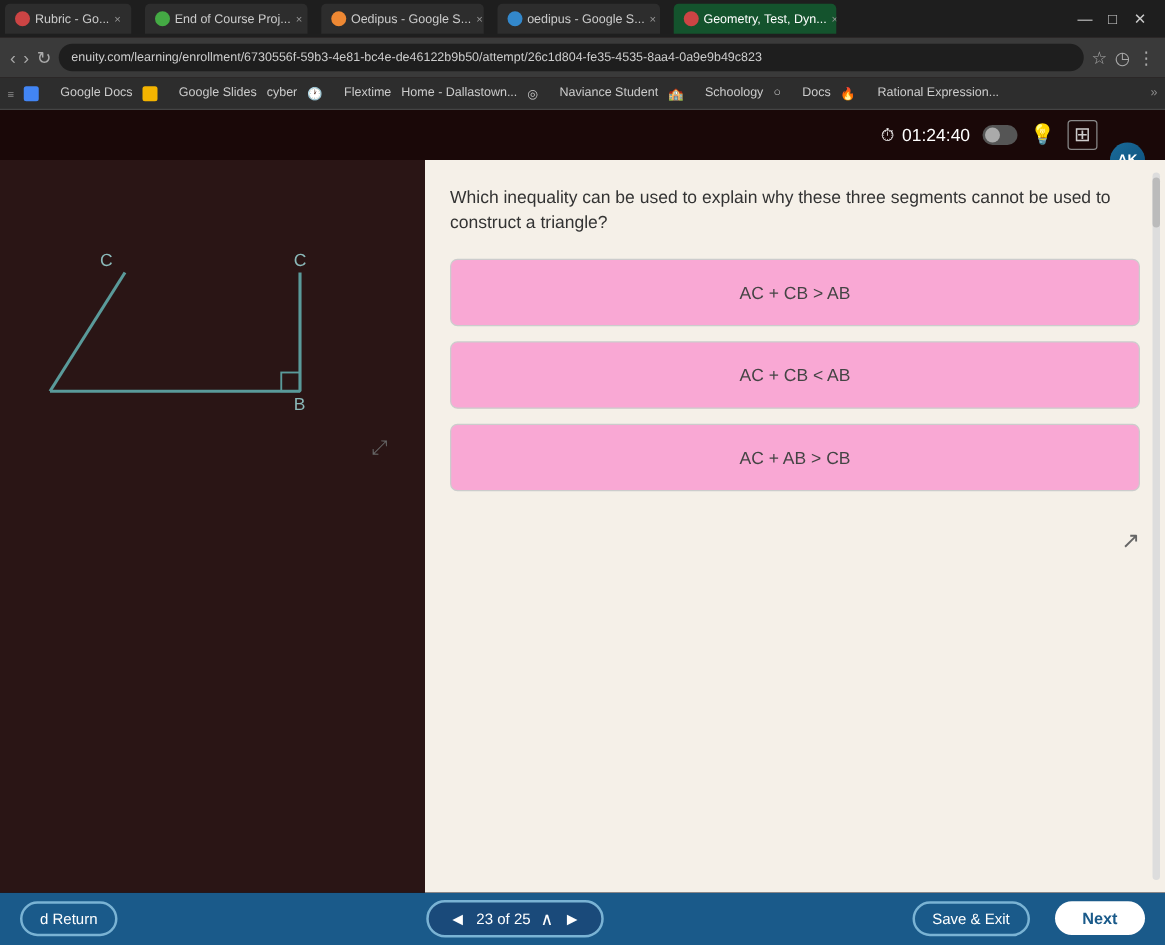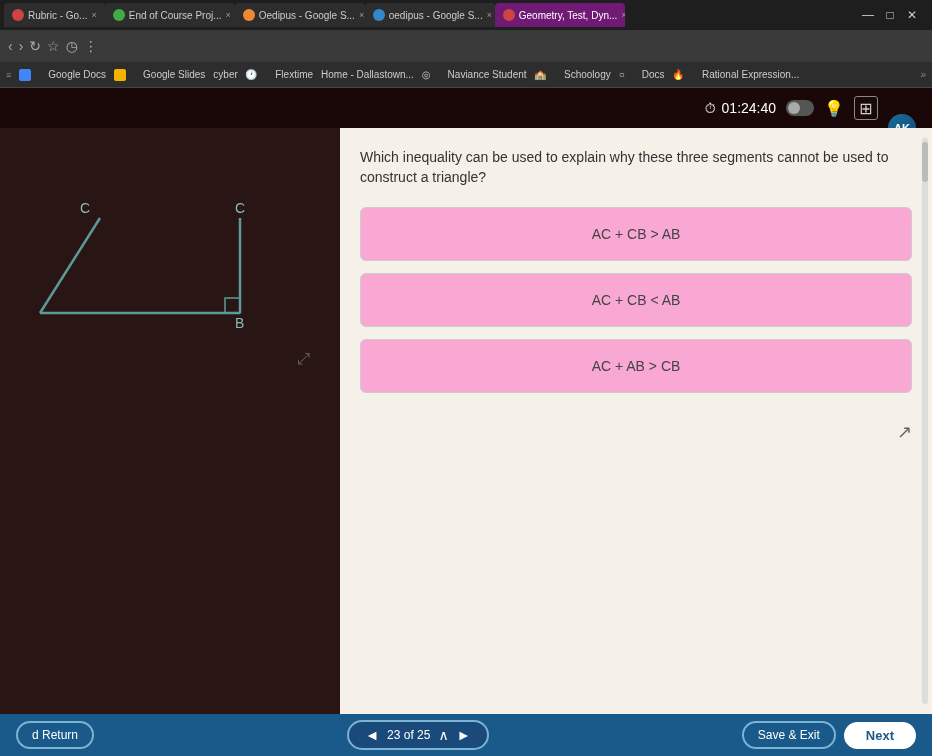--- a/index.html
+++ b/index.html
@@ -11,40 +11,40 @@
       overflow: hidden;
       position: relative;
     }
 
     .tab-bar {
       display: flex;
       align-items: center;
       background: #1e1e1e;
       height: 30px;
       padding: 0 4px;
-      gap: 0;
+      gap: 11px;
     }
 
     .tab {
       display: flex;
       align-items: center;
       height: 24px;
       padding: 0 8px;
       border-radius: 4px 4px 0 0;
       font-size: 10px;
       color: #ccc;
       background: #2d2d2d;
       gap: 4px;
       white-space: nowrap;
       max-width: 130px;
       overflow: hidden;
     }
 
     .tab.active {
-      background: #701a75;
+      background: #14532d;
       color: #fff;
     }
 
     .tab-close {
       font-size: 9px;
       color: #999;
       cursor: pointer;
     }
 
     .tab-icon {
@@ -348,22 +348,22 @@
       gap: 8px;
       cursor: pointer;
     }
 
     .progress-arrow {
       font-size: 14px;
     }
 
     .nav-right {
       display: flex;
-      gap: 8px;
-      align-items: flex-end;
+      gap: 20px;
+      align-items: flex-start;
     }
 
     .save-exit-btn {
       background: transparent;
       border: 2px solid #7ab3d4;
       border-radius: 20px;
       color: #fff;
       font-size: 12px;
       padding: 5px 14px;
       cursor: pointer;
@@ -414,20 +414,21 @@
     <div class="win-btn">—</div>
     <div class="win-btn">□</div>
     <div class="win-btn">✕</div>
   </div>
 </div>
 
 <div class="address-bar">
   <span class="addr-icon">‹</span>
   <span class="addr-icon">›</span>
   <span class="addr-icon">↻</span>
+  <input class="address-input" type="text" value="enuity.com/learning/enrollment/6730556f-59b3-4e81-bc4e-de46122b9b50/attempt/26c1d804-fe35-4535-8aa4-0a9e9b49c823" style="">
   <div class="address-icons">
     <span class="addr-icon">☆</span>
     <span class="addr-icon">◷</span>
     <span class="addr-icon">⋮</span>
   </div>
 </div>
 
 <div class="bookmarks-bar">
   <span style="color:#888;font-size:9px;">≡</span>
   <div class="bookmark-item">

